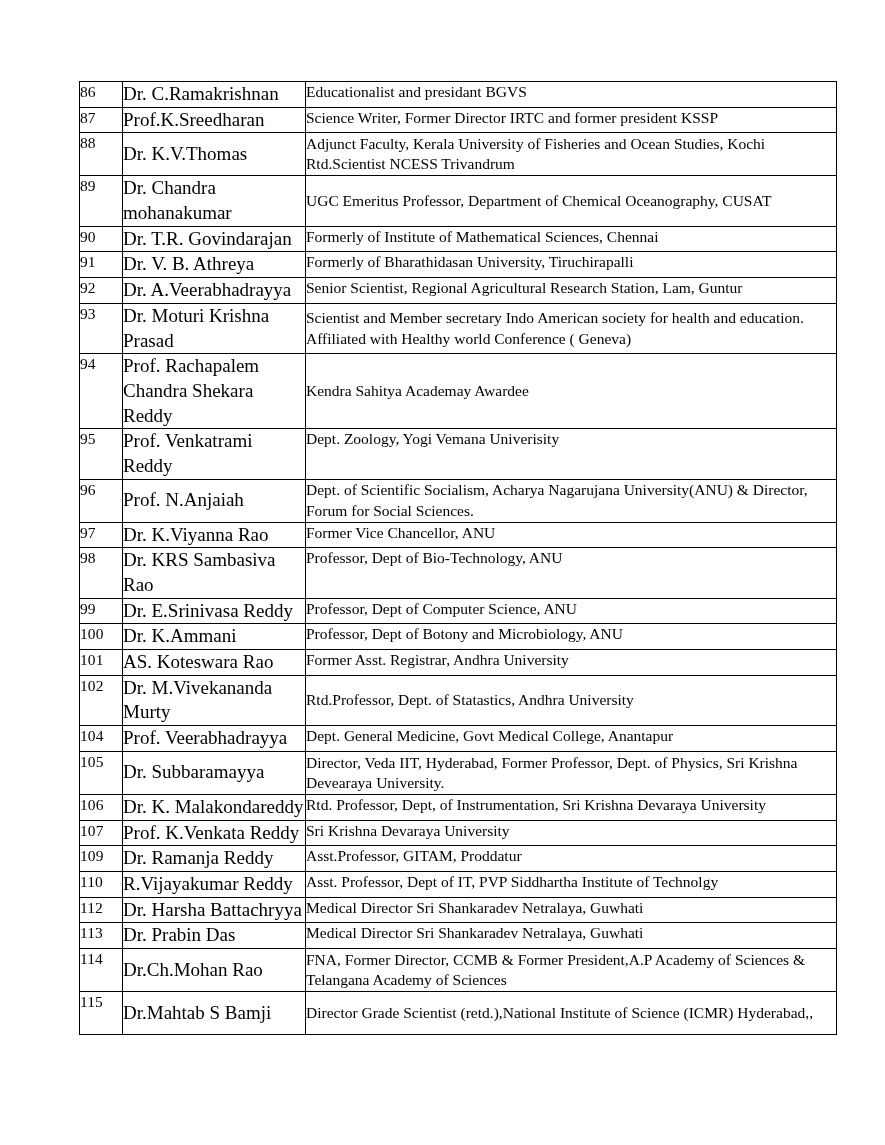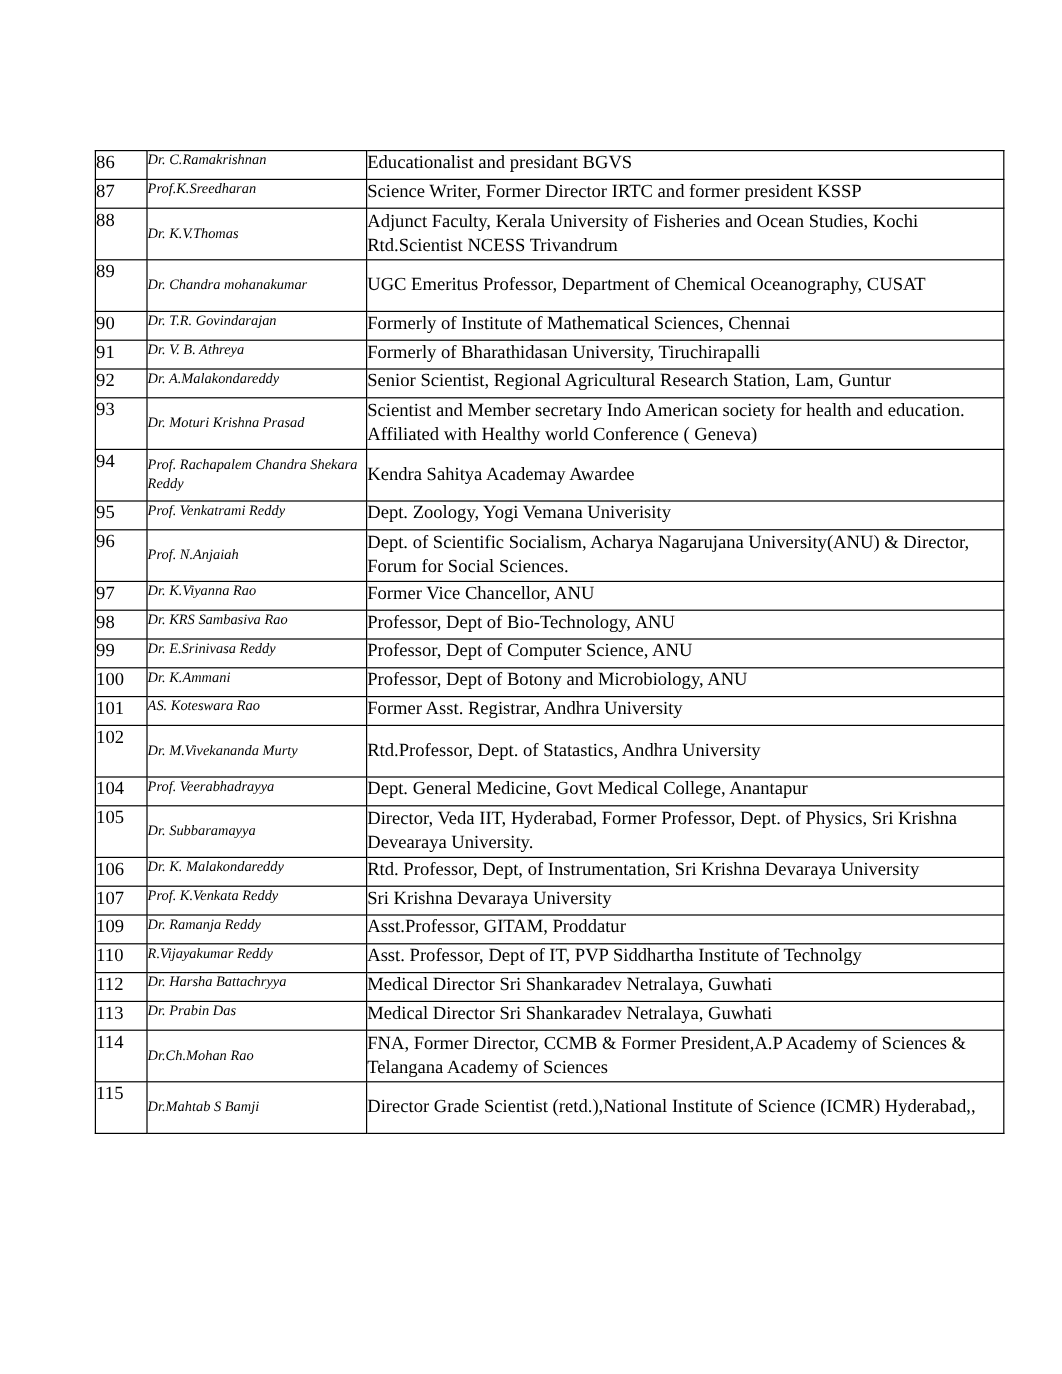--- a/index.html
+++ b/index.html
@@ -20,21 +20,20 @@
     width: 885px;
     height: 1145px;
     background: #ffffff;
     overflow: hidden;
   }
   .table-wrap {
     position: absolute;
     left: 79px;
     top: 81px;
     width: 757px;
-    margin-top: 44px;
   }
   table.signatory-table {
     border-collapse: collapse;
     width: 757px;
     table-layout: fixed;
     background: #ffffff;
   }
   table.signatory-table col.c-num   { width: 43px; }
   table.signatory-table col.c-name  { width: 183px; }
   table.signatory-table col.c-desig { width: 531px; }
@@ -48,23 +47,22 @@
   td.num-cell {
     vertical-align: bottom;
     padding: 0 0 2px 4px;
     font-size: 15.5px;
     line-height: 1.30;
     letter-spacing: 0.1px;
   }
   td.name-cell {
     vertical-align: middle;
     padding: 3px 3px 3px 5px;
-    font-size: 12px;
+    font-size: 19px;
     line-height: 1.30;
-    font-style: italic;
   }
   td.desig-cell {
     vertical-align: middle;
     padding: 3px 4px 3px 5px;
     font-size: 15.5px;
     line-height: 1.30;
   }
   tr.row-1line td.num-cell,
   tr.row-1line td.name-cell,
   tr.row-1line td.desig-cell { height: 23px; }
@@ -112,21 +110,21 @@
             <td class="name-cell">Dr. T.R. Govindarajan</td>
             <td class="desig-cell">Formerly of Institute of Mathematical Sciences, Chennai</td>
           </tr>
           <tr class="row-1line">
             <td class="num-cell">91</td>
             <td class="name-cell">Dr. V. B. Athreya</td>
             <td class="desig-cell">Formerly of Bharathidasan University, Tiruchirapalli</td>
           </tr>
           <tr class="row-1line">
             <td class="num-cell">92</td>
-            <td class="name-cell">Dr. A.Malakondareddy</td>
+            <td class="name-cell">Dr. A.Veerabhadrayya</td>
             <td class="desig-cell">Senior Scientist, Regional Agricultural Research Station, Lam, Guntur</td>
           </tr>
           <tr class="row-2line">
             <td class="num-cell">93</td>
             <td class="name-cell">Dr. Moturi Krishna Prasad</td>
             <td class="desig-cell">Scientist and Member secretary Indo American society for health and education. Affiliated with Healthy world Conference ( Geneva)</td>
           </tr>
           <tr class="row-2line">
             <td class="num-cell">94</td>
             <td class="name-cell">Prof. Rachapalem Chandra Shekara Reddy</td>

